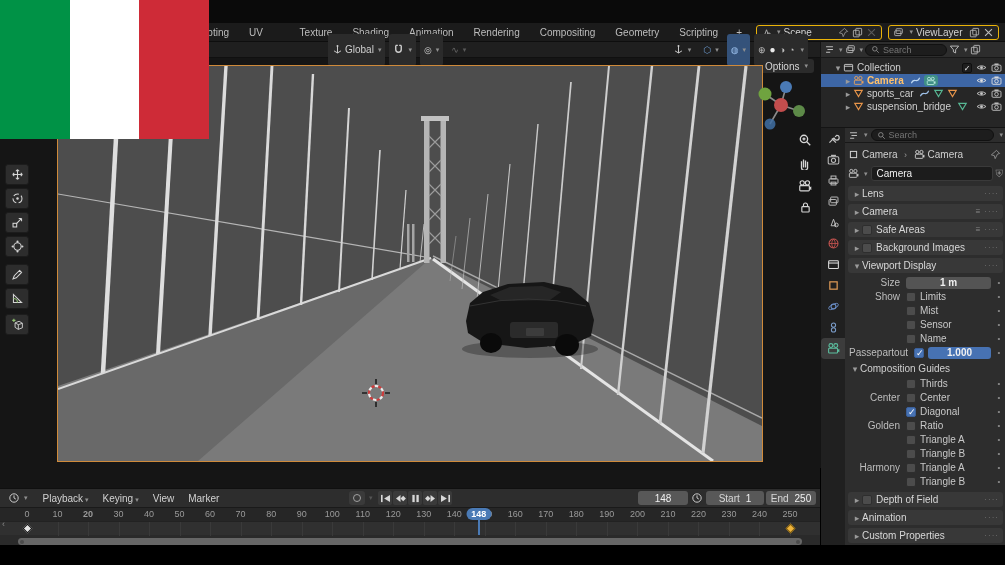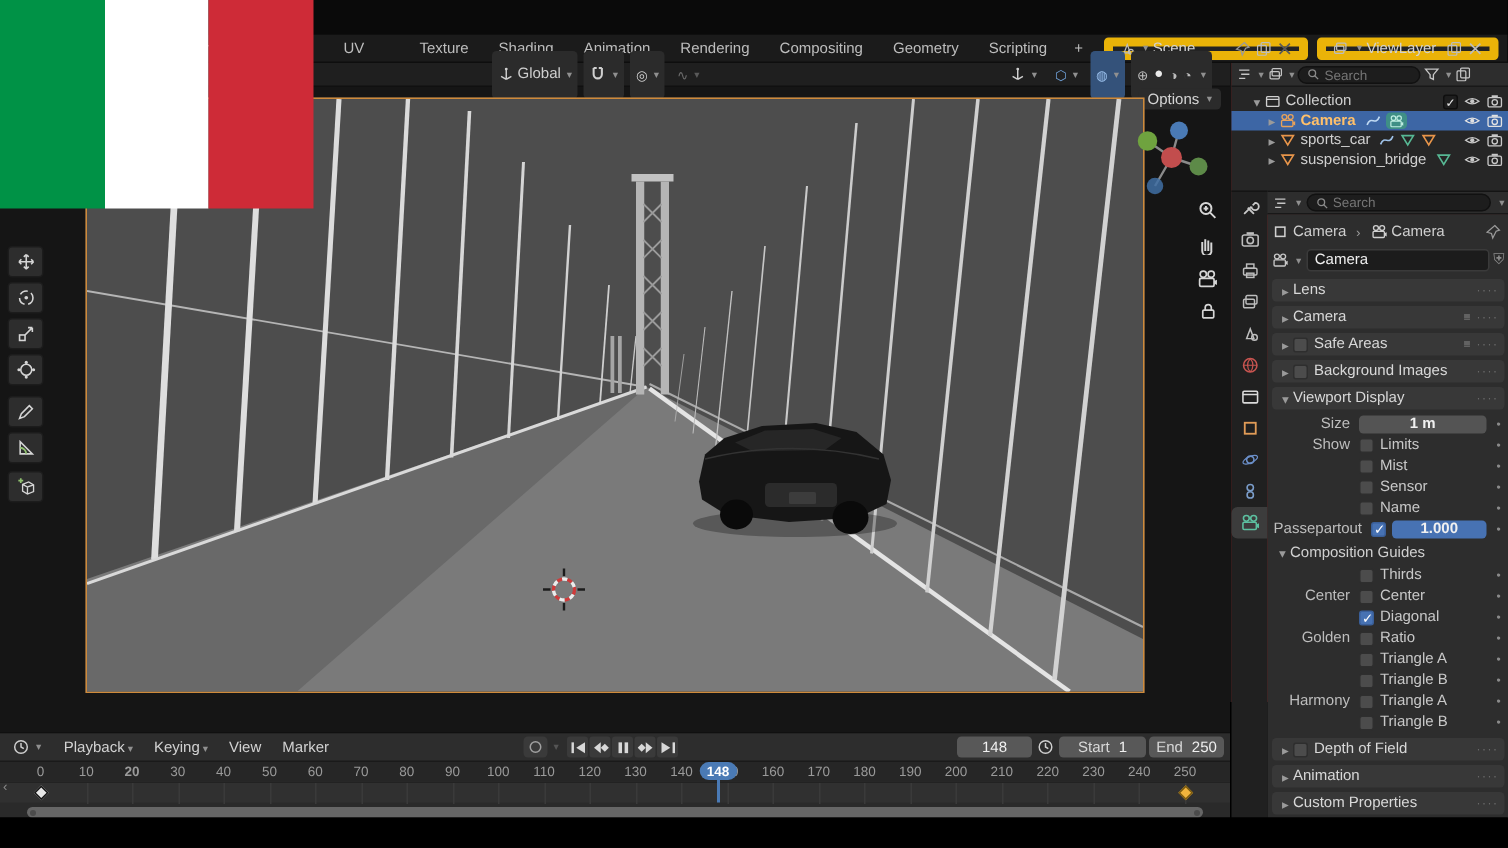--- a/index.html
+++ b/index.html
@@ -11,37 +11,37 @@
   .chev { font-size:7px; color:#909090; margin-left:2px; }
   .disc { font-size:9px; color:#9a9a9a; width:10px; display:inline-block; text-align:center; }
   .dots { color:#6d6d6d; letter-spacing:1px; font-size:8px; }
   .animdot { color:#8a8a8a; font-size:8px; width:8px; text-align:center; }
 
   
   #top-black { left:0; top:0; width:1005px; height:23px; background:#0a0a0a; }
   #tabs-row  { left:0; top:23px; width:1005px; height:19px; background:#1b1b1b; border-bottom:1px solid #0e0e0e; display:flex; align-items:center; }
   #tabs-row .wtab { padding:0 10px; height:19px; line-height:19px; color:#bdbdbd; cursor:default; }
   #tabs-row .plus { color:#bdbdbd; padding:0 8px; }
-  .idblock { display:flex; align-items:center; gap:3px; background:#232323; border:6px solid #eab308; border-radius:3px; height:15px; padding:0 4px; margin-left:6px; }
+  .idblock { display:flex; align-items:center; gap:3px; background:#232323; border:1px solid #eab308; border-radius:3px; height:15px; padding:0 4px; margin-left:6px; }
   .idblock .lbl { color:#d2d2d2; }
 
   
   #viewport { left:0; top:42px; width:820px; height:446px; background:#151515; }
   #vp-header { left:0; top:0; width:820px; height:16px; background:#1f1f1f; border-bottom:1px solid #101010; display:flex; align-items:center; }
   .hbtn { display:flex; align-items:center; gap:2px; background:#2b2b2b; border-radius:3px; height:13px; padding:16px 4px; margin-right:4px; color:#cfcfcf; }
   .hbtn.flat { background:transparent; }
   #options-btn { right:6px; top:17px; background:#2b2b2b; border-radius:3px; height:14px; padding:0 6px; display:flex; align-items:center; gap:3px; color:#d5d5d5; }
   #cam-frame { left:57px; top:23px; width:706px; height:397px; border:1px solid #cf8a3a; background:#4d4d4d; }
   
   .tbtn { position:absolute; left:5px; width:24px; height:21px; background:#2d2d2d; border:1px solid #1c1c1c; border-radius:3px; display:flex; align-items:center; justify-content:center; }
   
   .vctl { position:absolute; left:795px; width:20px; height:20px; display:flex; align-items:center; justify-content:center; color:#d6d6d6; }
 
   
-  #right-panel { left:820px; top:42px; width:185px; height:426px; background:#7f1d1d; border-left:1px solid #141414; }
+  #right-panel { left:820px; top:42px; width:185px; height:426px; background:#14b8a6; border-left:1px solid #141414; }
   #outliner-hdr { left:0; top:0; width:185px; height:16px; background:#2d2d2d; border-bottom:1px solid #181818; display:flex; align-items:center; padding:0 3px; gap:2px; }
   .search { display:flex; align-items:center; background:#1d1d1d; border:1px solid #111; border-radius:8px; height:12px; padding:0 5px; gap:3px; color:#8a8a8a; }
   .search input { background:transparent; border:none; outline:none; color:#9a9a9a; width:58px; font-size:9px; font-family:"Liberation Sans",sans-serif; }
   #outliner-body { left:0; top:16px; width:185px; height:85px; background:#262626; padding-top:3px; }
   .orow { height:13px; display:flex; align-items:center; padding-left:6px; position:relative; }
   .orow .lbl { margin-left:3px; color:#cfcfcf; }
   .orow.sel { background:#3d66a5; }
   .orow.sel .lbl { color:#ffc06a; font-weight:bold; }
   .orow .rt { position:absolute; right:4px; display:flex; gap:4px; align-items:center; }
   .mini { width:11px; height:11px; }

